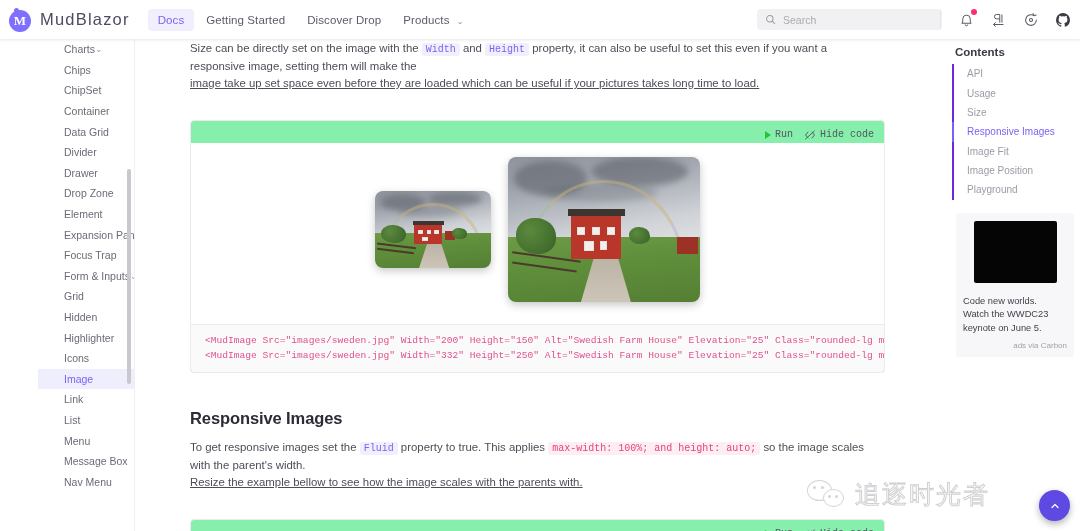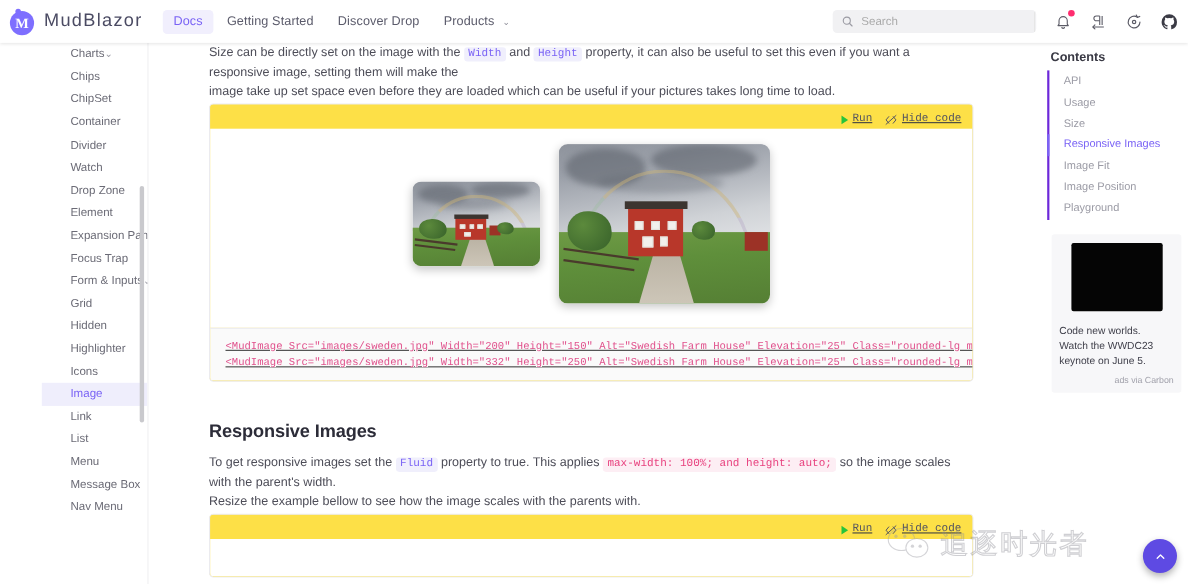--- a/index.html
+++ b/index.html
@@ -101,38 +101,37 @@
     position: absolute; top: 39px; left: 135px;
     width: 805px; height: 492px;
     background: #fff; overflow: hidden;
   }
   .content { position: relative; padding: 0 55px 0 55px; }
 
   .para {
     font-size: 11.4px; color: #4d4d58; line-height: 17px;
     margin-top: 1px;
   }
-  .para.second { margin-top: 0; }
+  .para.second { margin-top: 0; text-decoration: underline; }
   code.inline {
     background: #f0effc; color: #7a63f5;
     font-family: "Liberation Mono", monospace;
     font-size: 10px; padding: 1px 4px; border-radius: 3px;
   }
   code.inline.pink {
     background: #fdeef4; color: #e8427f;
   }
 
   .example-card {
-    margin-top: 2px;
+    margin-top: 28px;
     border: 1px solid #ebebef;
     border-radius: 4px;
-    background: #fde047;
+    background: #86efac;
     overflow: hidden;
     position: relative;
-    text-decoration: underline;
   }
   .card-toolbar {
     height: 22px; display: flex; justify-content: flex-end; align-items: center;
     gap: 11px; padding-right: 10px; padding-top: 5px;
   }
   .tool-btn {
     display: flex; align-items: center; gap: 4px;
     font-size: 10px; color: #55555f; cursor: pointer;
     font-family: "Liberation Mono", monospace;
   }
@@ -368,24 +367,27 @@
     <div class="side-item">
       <span class="lbl">Chips</span>
       </div>
     <div class="side-item">
       <span class="lbl">ChipSet</span>
       </div>
     <div class="side-item">
       <span class="lbl">Container</span>
       </div>
     <div class="side-item">
+      <span class="lbl">Data Grid</span>
+      </div>
+    <div class="side-item">
       <span class="lbl">Divider</span>
       </div>
     <div class="side-item">
-      <span class="lbl">Watch</span>
+      <span class="lbl">Drawer</span>
       </div>
     <div class="side-item">
       <span class="lbl">Drop Zone</span>
       </div>
     <div class="side-item">
       <span class="lbl">Element</span>
       </div>
     <div class="side-item">
       <span class="lbl">Expansion Panels</span>
       </div>

